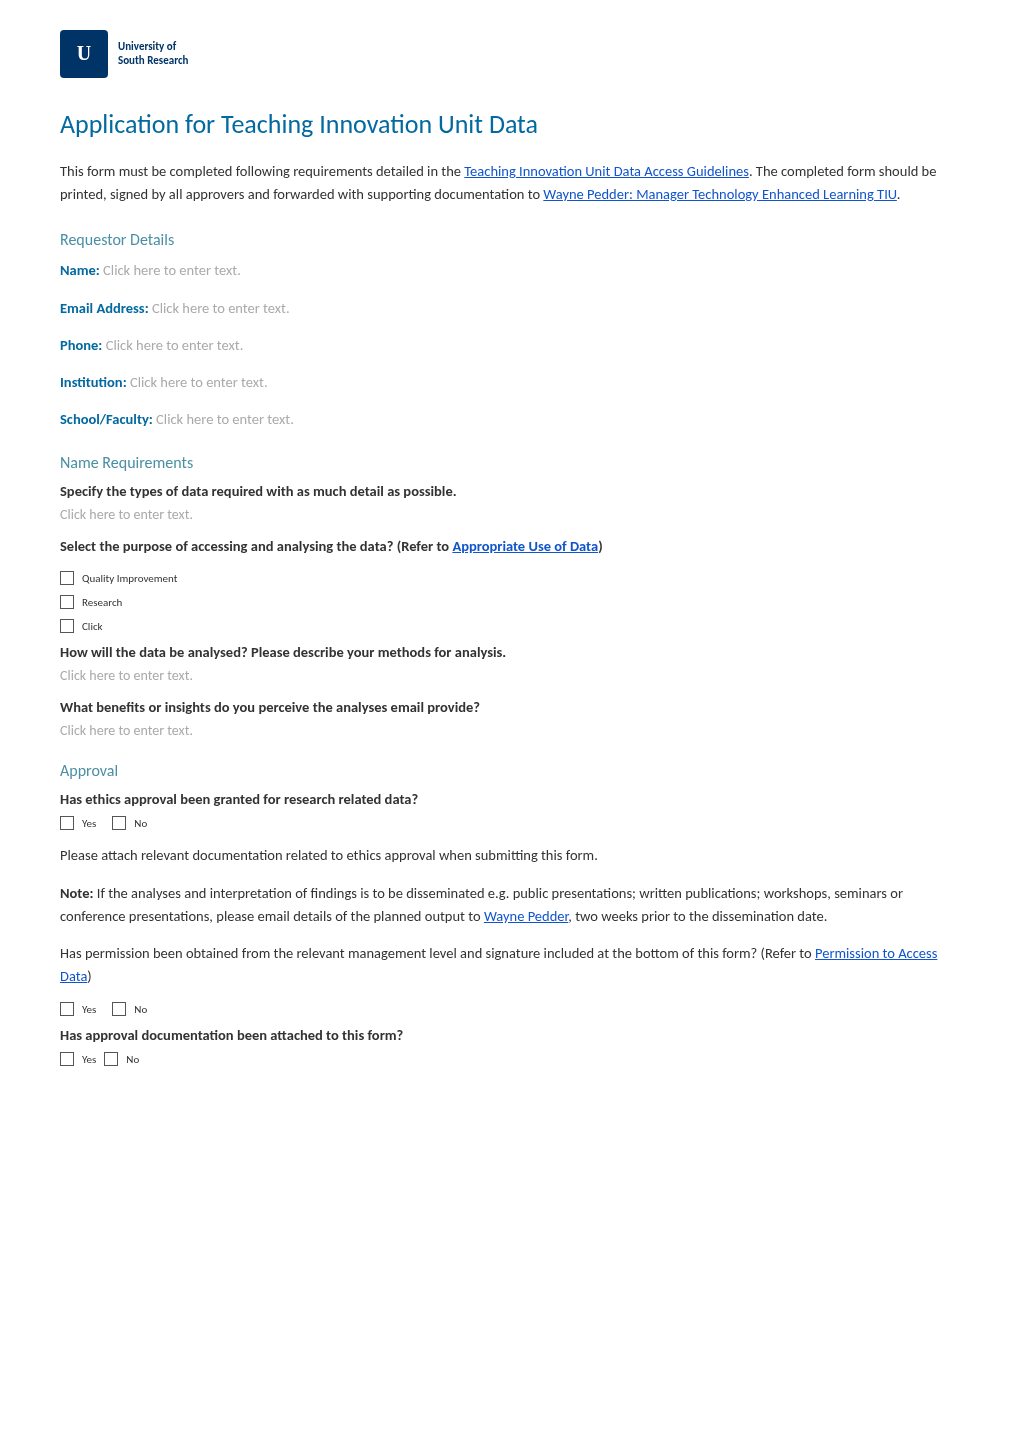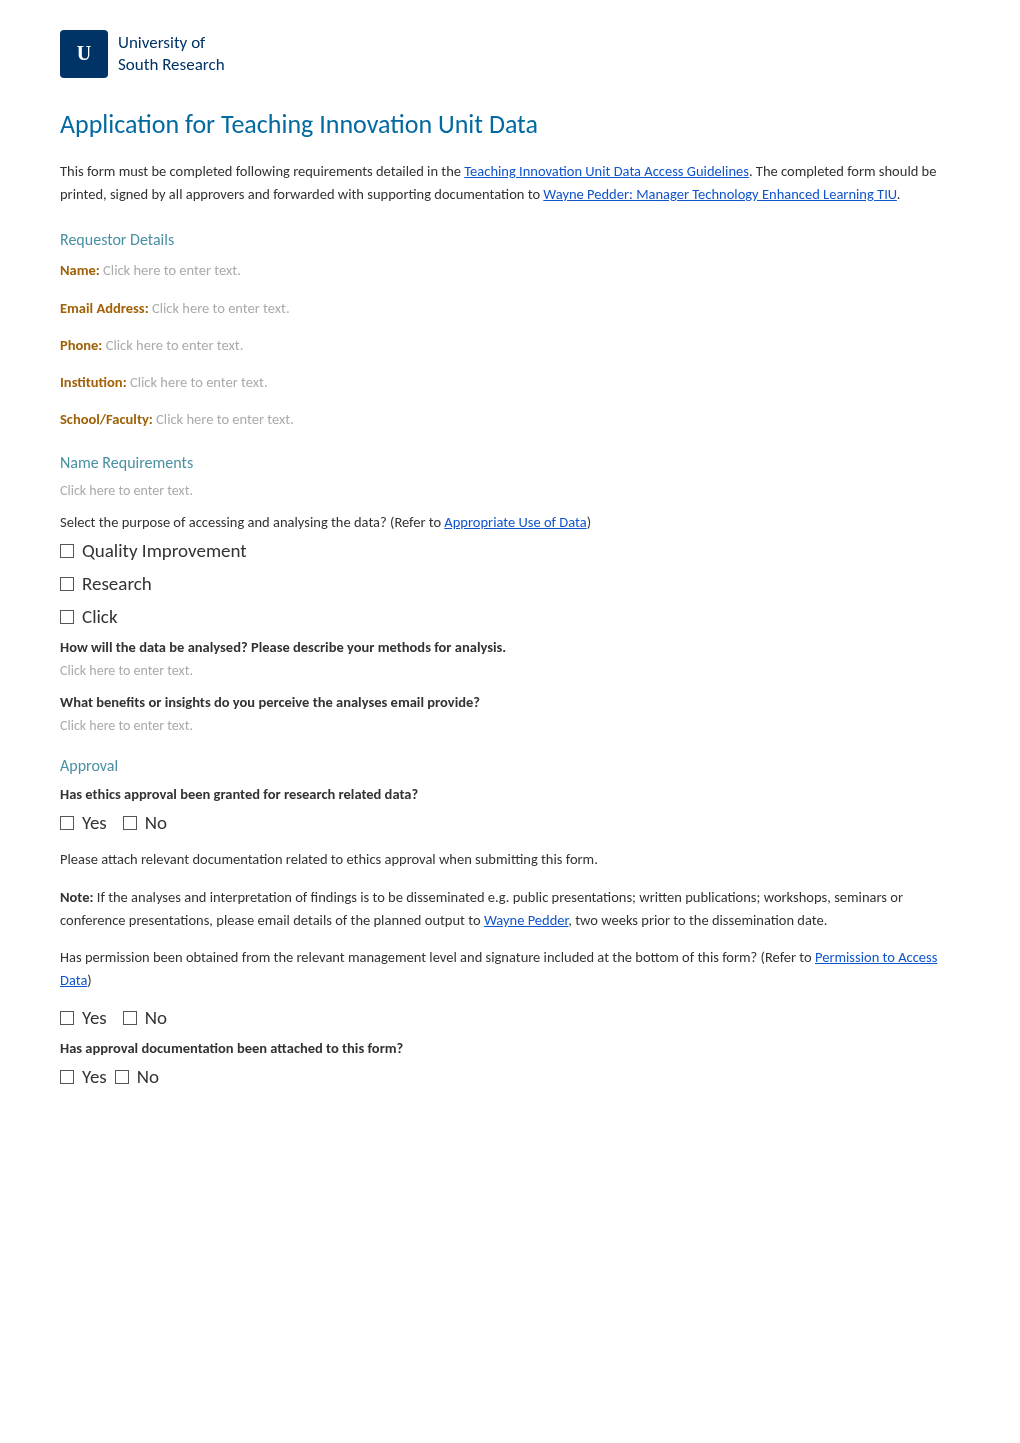--- a/index.html
+++ b/index.html
@@ -29,22 +29,22 @@
       align-items: center;
       gap: 10px;
     }
 
     .logo-emblem {
       width: 48px;
       height: 48px;
     }
 
     .logo-text {
-      font-size: 17px;
-      font-weight: normal;
+      font-size: 11px;
+      font-weight: bold;
       color: #003366;
       line-height: 1.3;
     }
 
     .page-title {
       font-size: 26px;
       font-weight: 400;
       color: #0369a1;
       margin-bottom: 20px;
       border-bottom: none;
@@ -71,21 +71,21 @@
     }
 
     .field-row {
       margin-bottom: 14px;
       font-size: 14.5px;
       line-height: 1.6;
     }
 
     .field-label {
       font-weight: bold;
-      color: #a16207;
+      color: #0369a1;
       text-align: right;
     }
 
     .field-value {
       color: #aaa;
       font-style: normal;
     }
 
     .section-description {
       font-size: 14.5px;
@@ -96,29 +96,30 @@
 
     .click-placeholder {
       color: #aaa;
       font-size: 14px;
       margin-bottom: 14px;
     }
 
     .purpose-label {
       font-size: 14.5px;
       color: #333;
-      margin-bottom: 8px;
+      margin-bottom: 16px;
+      font-weight: bold;
     }
 
     .checkbox-row {
       display: flex;
       align-items: center;
       gap: 8px;
       margin-bottom: 10px;
-      font-size: 19px;
+      font-size: 11px;
       color: #333;
     }
 
     .checkbox-square {
       width: 14px;
       height: 14px;
       border: 1.5px solid #555;
       display: inline-block;
       flex-shrink: 0;
       background: #fff;
@@ -194,20 +195,21 @@
 
   <div class="field-row">
     <span class="field-label">School/Faculty:</span>
     <span class="field-value">Click here to enter text.</span>
   </div>
 </div>
 
 <div class="divider-section">
   <h2 class="section-heading">Name Requirements</h2>
 
+  <p class="section-description">Specify the types of data required with as much detail as possible.</p>
   <p class="click-placeholder">Click here to enter text.</p>
 
   <p class="purpose-label">
     <span>Select the purpose of accessing and analysing the data? (Refer to </span><a href="#">Appropriate Use of Data</a><span>)</span>
   </p>
 
   <div class="checkbox-row">
     <span class="checkbox-square"></span>
     <span>Quality Improvement</span>
   </div>

